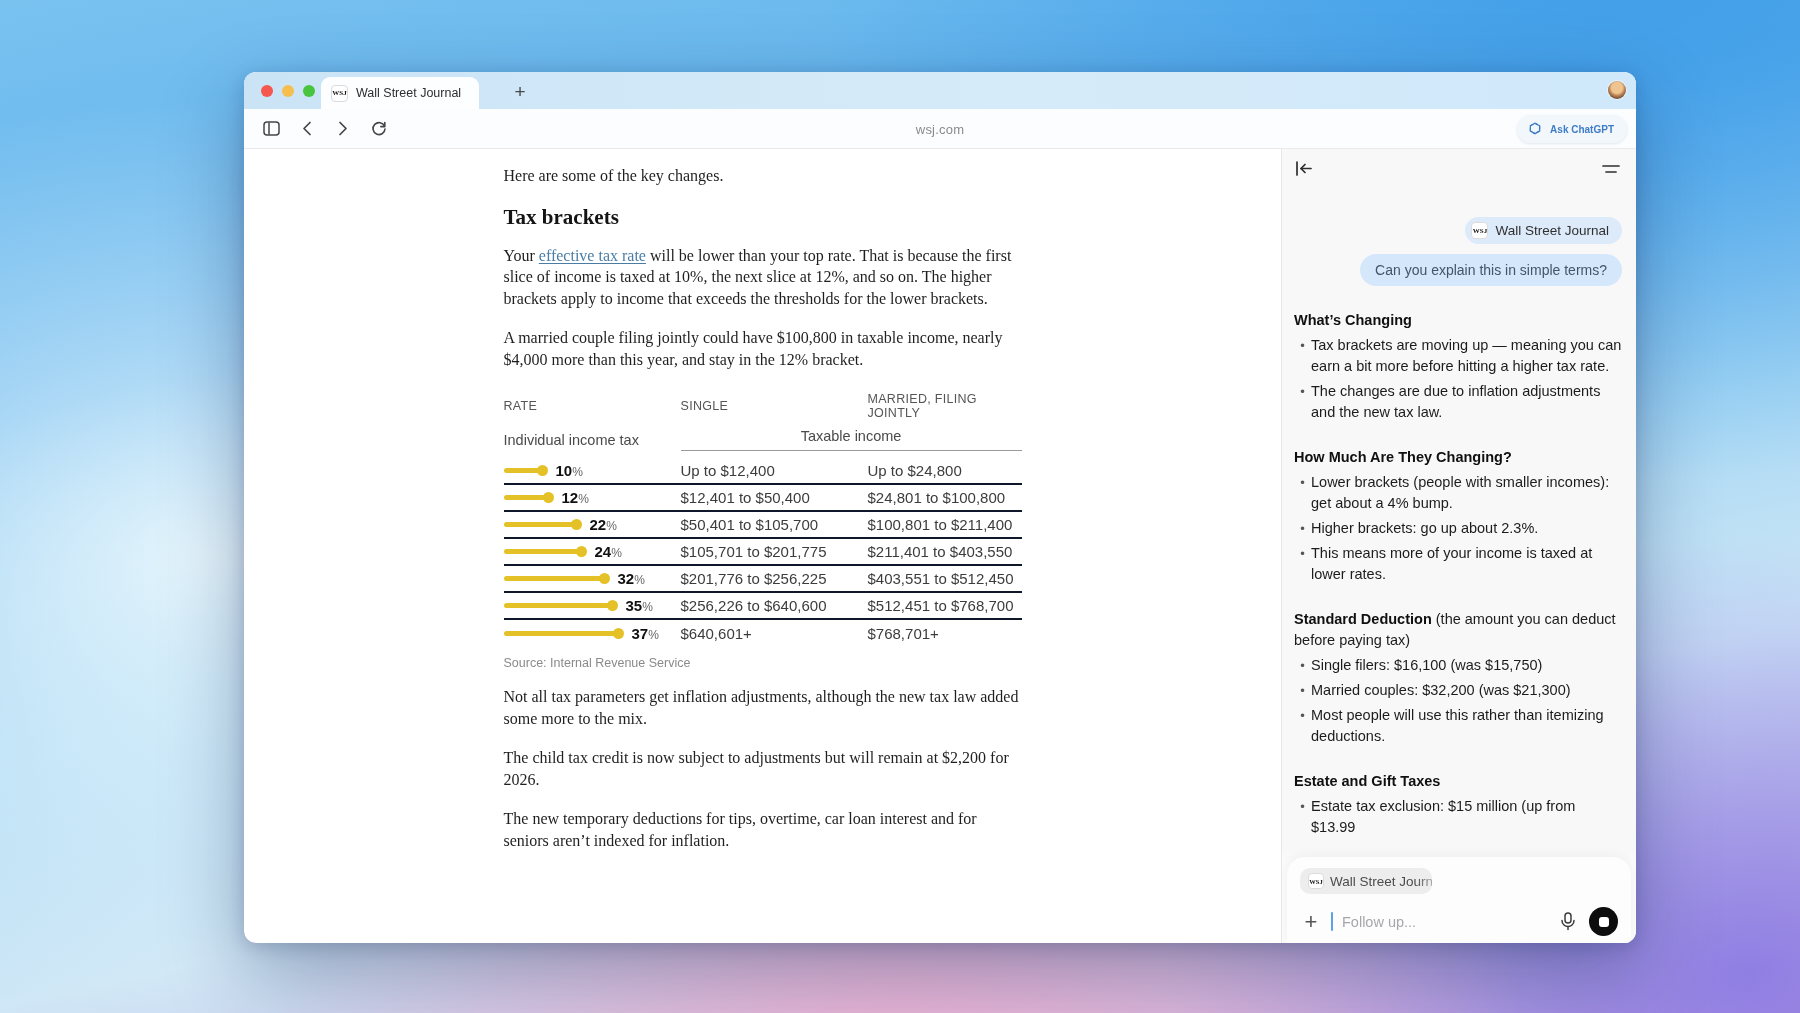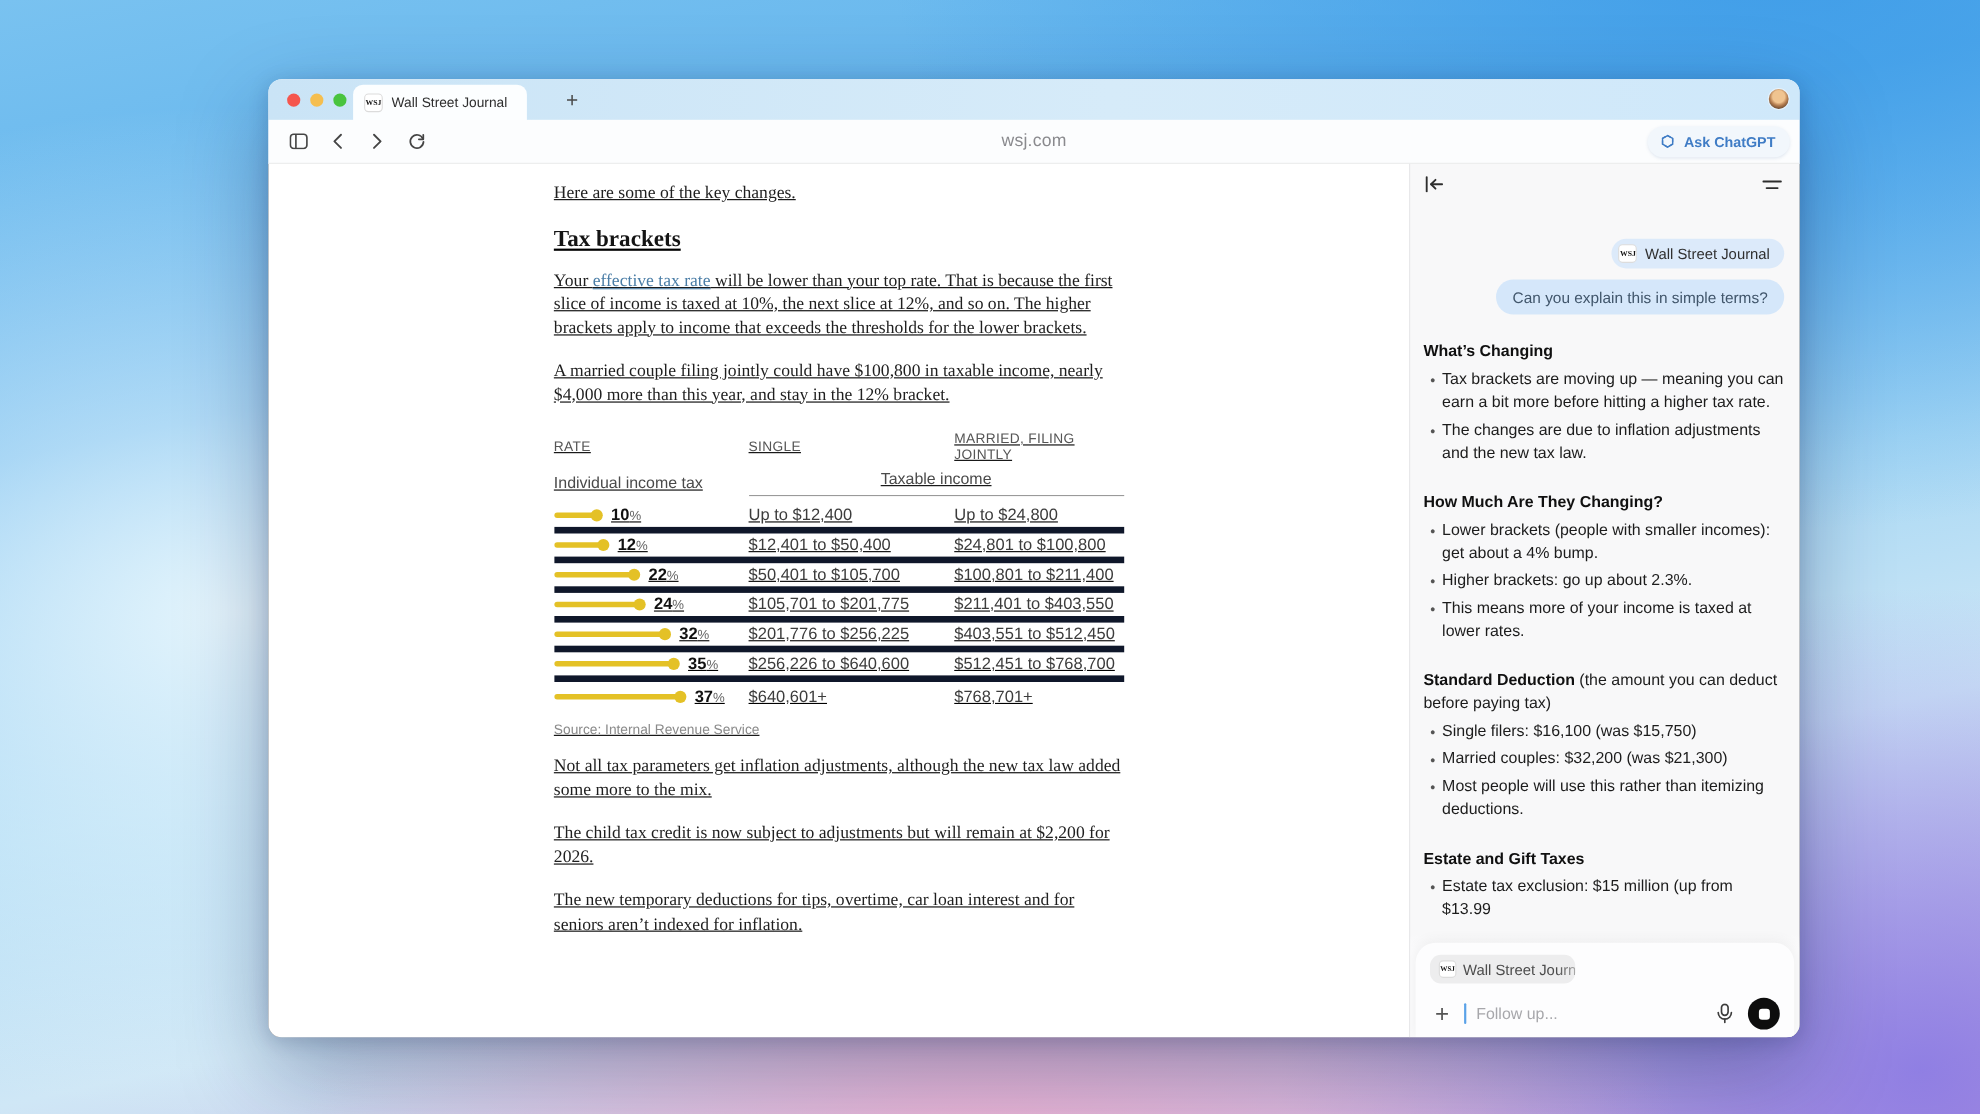--- a/index.html
+++ b/index.html
@@ -29,41 +29,41 @@
            font-family:"Liberation Serif","DejaVu Serif",serif; font-weight:bold; font-size:7px; color:#111; flex:0 0 17px;}
   .tabtitle{ font-size:12.5px; color:#2e2e2e; white-space:nowrap; overflow:hidden; }
   .newtab{ position:absolute; left:262px; top:6px; width:28px; height:28px; display:flex; align-items:center; justify-content:center; color:#4a4a4a; font-size:19px; font-weight:300; cursor:default;}
   .avatar{ position:absolute; right:10px; top:9px; width:18px; height:18px; border-radius:50%;
            background:radial-gradient(circle at 50% 38%, #f0c490 0 38%, #b98254 55%, #6e4a2e 78%, #4e3726 100%); box-shadow:0 0 0 1px rgba(255,255,255,.5);}
   
   .toolbar{ height:40px; flex:0 0 40px; background:#fcfdfe; border-bottom:1px solid #e9eaec; position:relative; display:flex; align-items:center; }
   .navicons{ display:flex; align-items:center; gap:10px; padding-left:14px; }
   .icnbtn{ width:26px; height:26px; display:flex; align-items:center; justify-content:center; border-radius:6px; }
   .icnbtn svg{ display:block; }
-  .urltext{ position:absolute; left:50%; top:50%; transform:translate(-50%,-50%); font-size:16px; color:#8a8a8e; letter-spacing:.2px; }
+  .urltext{ position:absolute; left:50%; top:50%; transform:translate(-50%,-50%); font-size:13px; color:#8a8a8e; letter-spacing:.2px; }
   .askbtn{ position:absolute; right:9px; top:6px; height:28px; padding:0 13px 0 10px; border-radius:14px; background:#f2f7fc;
            box-shadow:0 1px 3px rgba(70,110,160,.15); display:flex; align-items:center; gap:7px; }
-  .askbtn span{ font-size:13px; font-weight:bold; color:#3f7cc5; }
-  
-  .bodyrow{ flex:1; display:flex; min-height:0; background:#404040;text-decoration:underline; }
+  .askbtn span{ font-size:10px; font-weight:bold; color:#3f7cc5; }
+  
+  .bodyrow{ flex:1; display:flex; min-height:0; background:#4c1d95; }
   .content{ flex:1; position:relative; overflow:hidden; background:#fff; }
   .article{ width:518px; margin:0 auto; padding-top:16px;
             font-family:"Liberation Serif","DejaVu Serif",serif; color:#1f1f1f; }
   .article p{ font-size:16px; line-height:21.5px; margin-bottom:18px; }
   .article h2{ font-size:21px; font-weight:bold; margin:4px 0 15px; color:#141414; }
   .article a{ color:#4a7da6; text-decoration:underline; text-underline-offset:2px; }
   
   .wsj-table{ font-family:"Liberation Sans","DejaVu Sans",sans-serif; margin:4px 0 16px; }
   .tbl-title{ font-size:14.5px; font-weight:bold; color:#111; margin-bottom:9px; }
   .tbl-grid{ display:grid; grid-template-columns:177px 187px 1fr; align-items:center; }
   .tbl-subhead{ margin-bottom:7px; }
   .tbl-subhead .g1{ font-size:14.5px; color:#4a4a4a; }
   .tbl-subhead .g2{ grid-column:2 / 4; font-size:14.5px; color:#4a4a4a; text-align:center; border-bottom:1px solid #9a9a9a; padding-bottom:6px; }
   .tbl-head > div{ font-size:12.5px; color:#555; letter-spacing:.3px; padding:4px 0 8px; }
-  .tbl-row{ height:27px; border-bottom:6px solid #0f172a; }
+  .tbl-row{ height:27px; border-bottom:2px solid #0f172a; }
   .tbl-row:last-child{ border-bottom:none; }
   .ratecell{ display:flex; align-items:center; }
   .bar{ height:5px; border-radius:3px; position:relative; margin-right:14px; flex:0 0 auto; }
   .bar::after{ content:""; position:absolute; right:-6px; top:-3px; width:11px; height:11px; border-radius:50%; background:inherit; }
   .ratelabel{ font-size:15px; font-weight:bold; color:#111; }
   .pct{ font-size:12px; font-weight:normal; color:#666; }
   .moneycell{ font-size:15px; color:#3c3c3c; }
   .tbl-source{ font-size:12.5px; color:#8a8a8a; margin-top:9px; }
   
   .sidebar{ flex:0 0 355px; background:#f8f8f9; border-left:1px solid #e8e8ea; position:relative; overflow:hidden;

